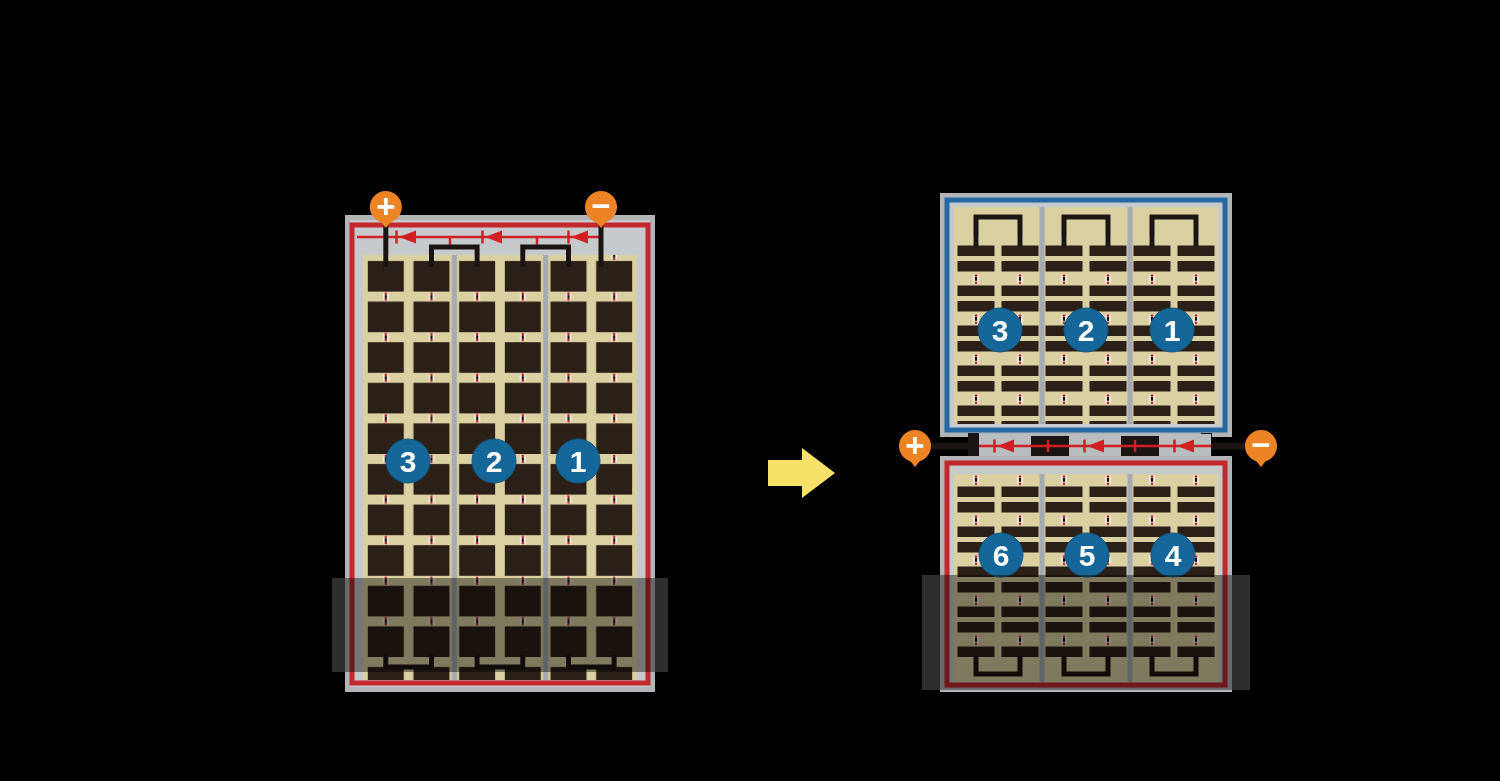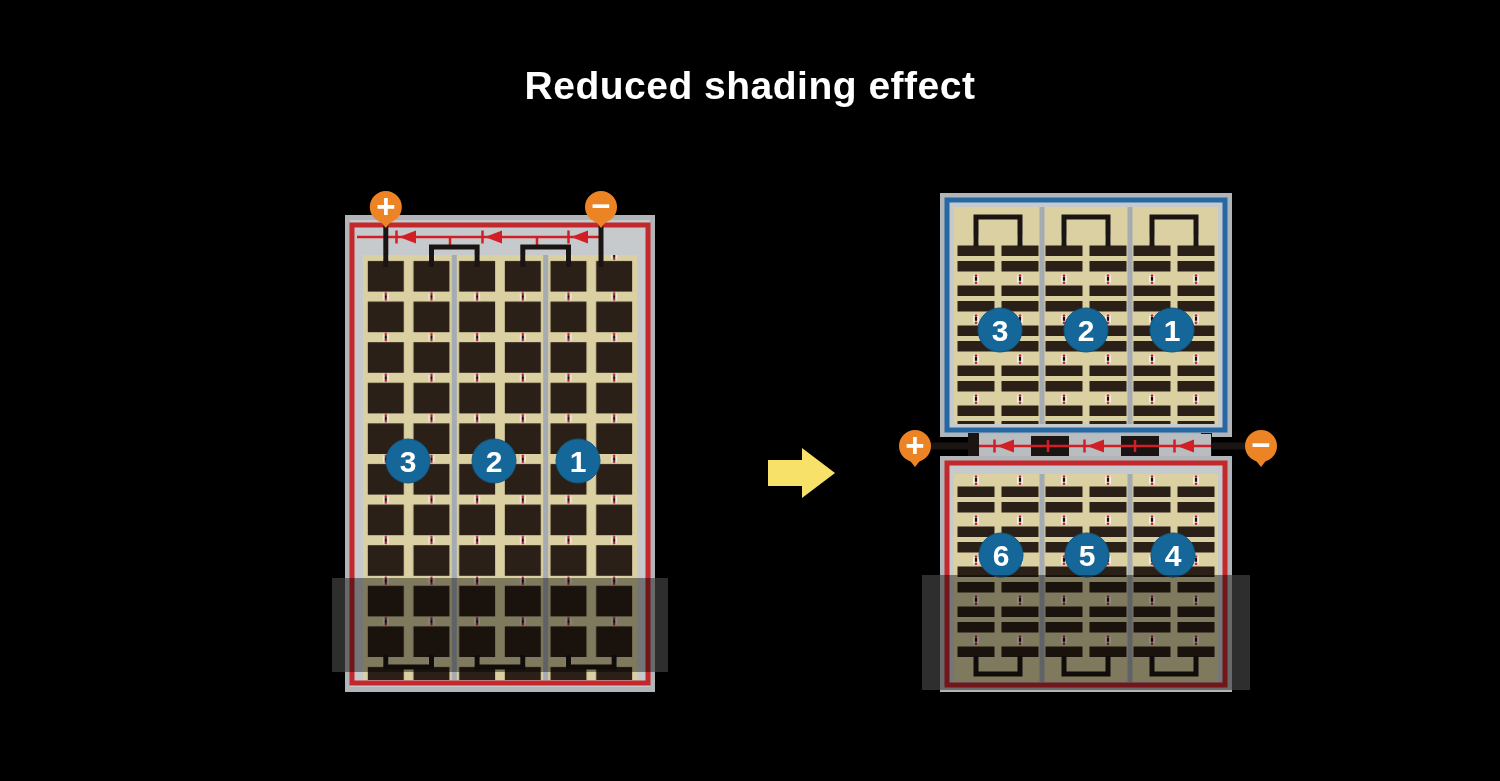--- a/index.html
+++ b/index.html
@@ -15,21 +15,20 @@
   .num{font-size:30px;text-anchor:middle;}
   .term{font-size:33px;text-anchor:middle;}
   .wire{fill:none;stroke:#1a1512;stroke-width:5;}
   .dline{stroke:#d21f26;stroke-width:2.5;fill:none;}
 </style>
 </head>
 <body>
 
 <div class="stage">
 
-  <div class="title">Reduced shading effect</div>
 
   <svg class="panel-left" width="350" height="512" viewBox="0 0 350 512">
     <defs>
       <pattern id="pFull" patternUnits="userSpaceOnUse" x="38" y="66" width="45.67" height="40.6">
         <rect width="45.67" height="40.6" fill="#dbd0a2"></rect>
         <rect x="4.8" y="10" width="36" height="30.6" fill="#2b2018"></rect>
         <rect x="19.8" y="0.2" width="6" height="9.6" rx="3" fill="#f3eee0"></rect>
         <rect x="21.7" y="3.2" width="2.2" height="3.6" fill="#15100d"></rect>
         <circle cx="22.8" cy="2" r="1.4" fill="#c1272d"></circle>
         <circle cx="22.8" cy="8" r="1.4" fill="#c1272d"></circle>

